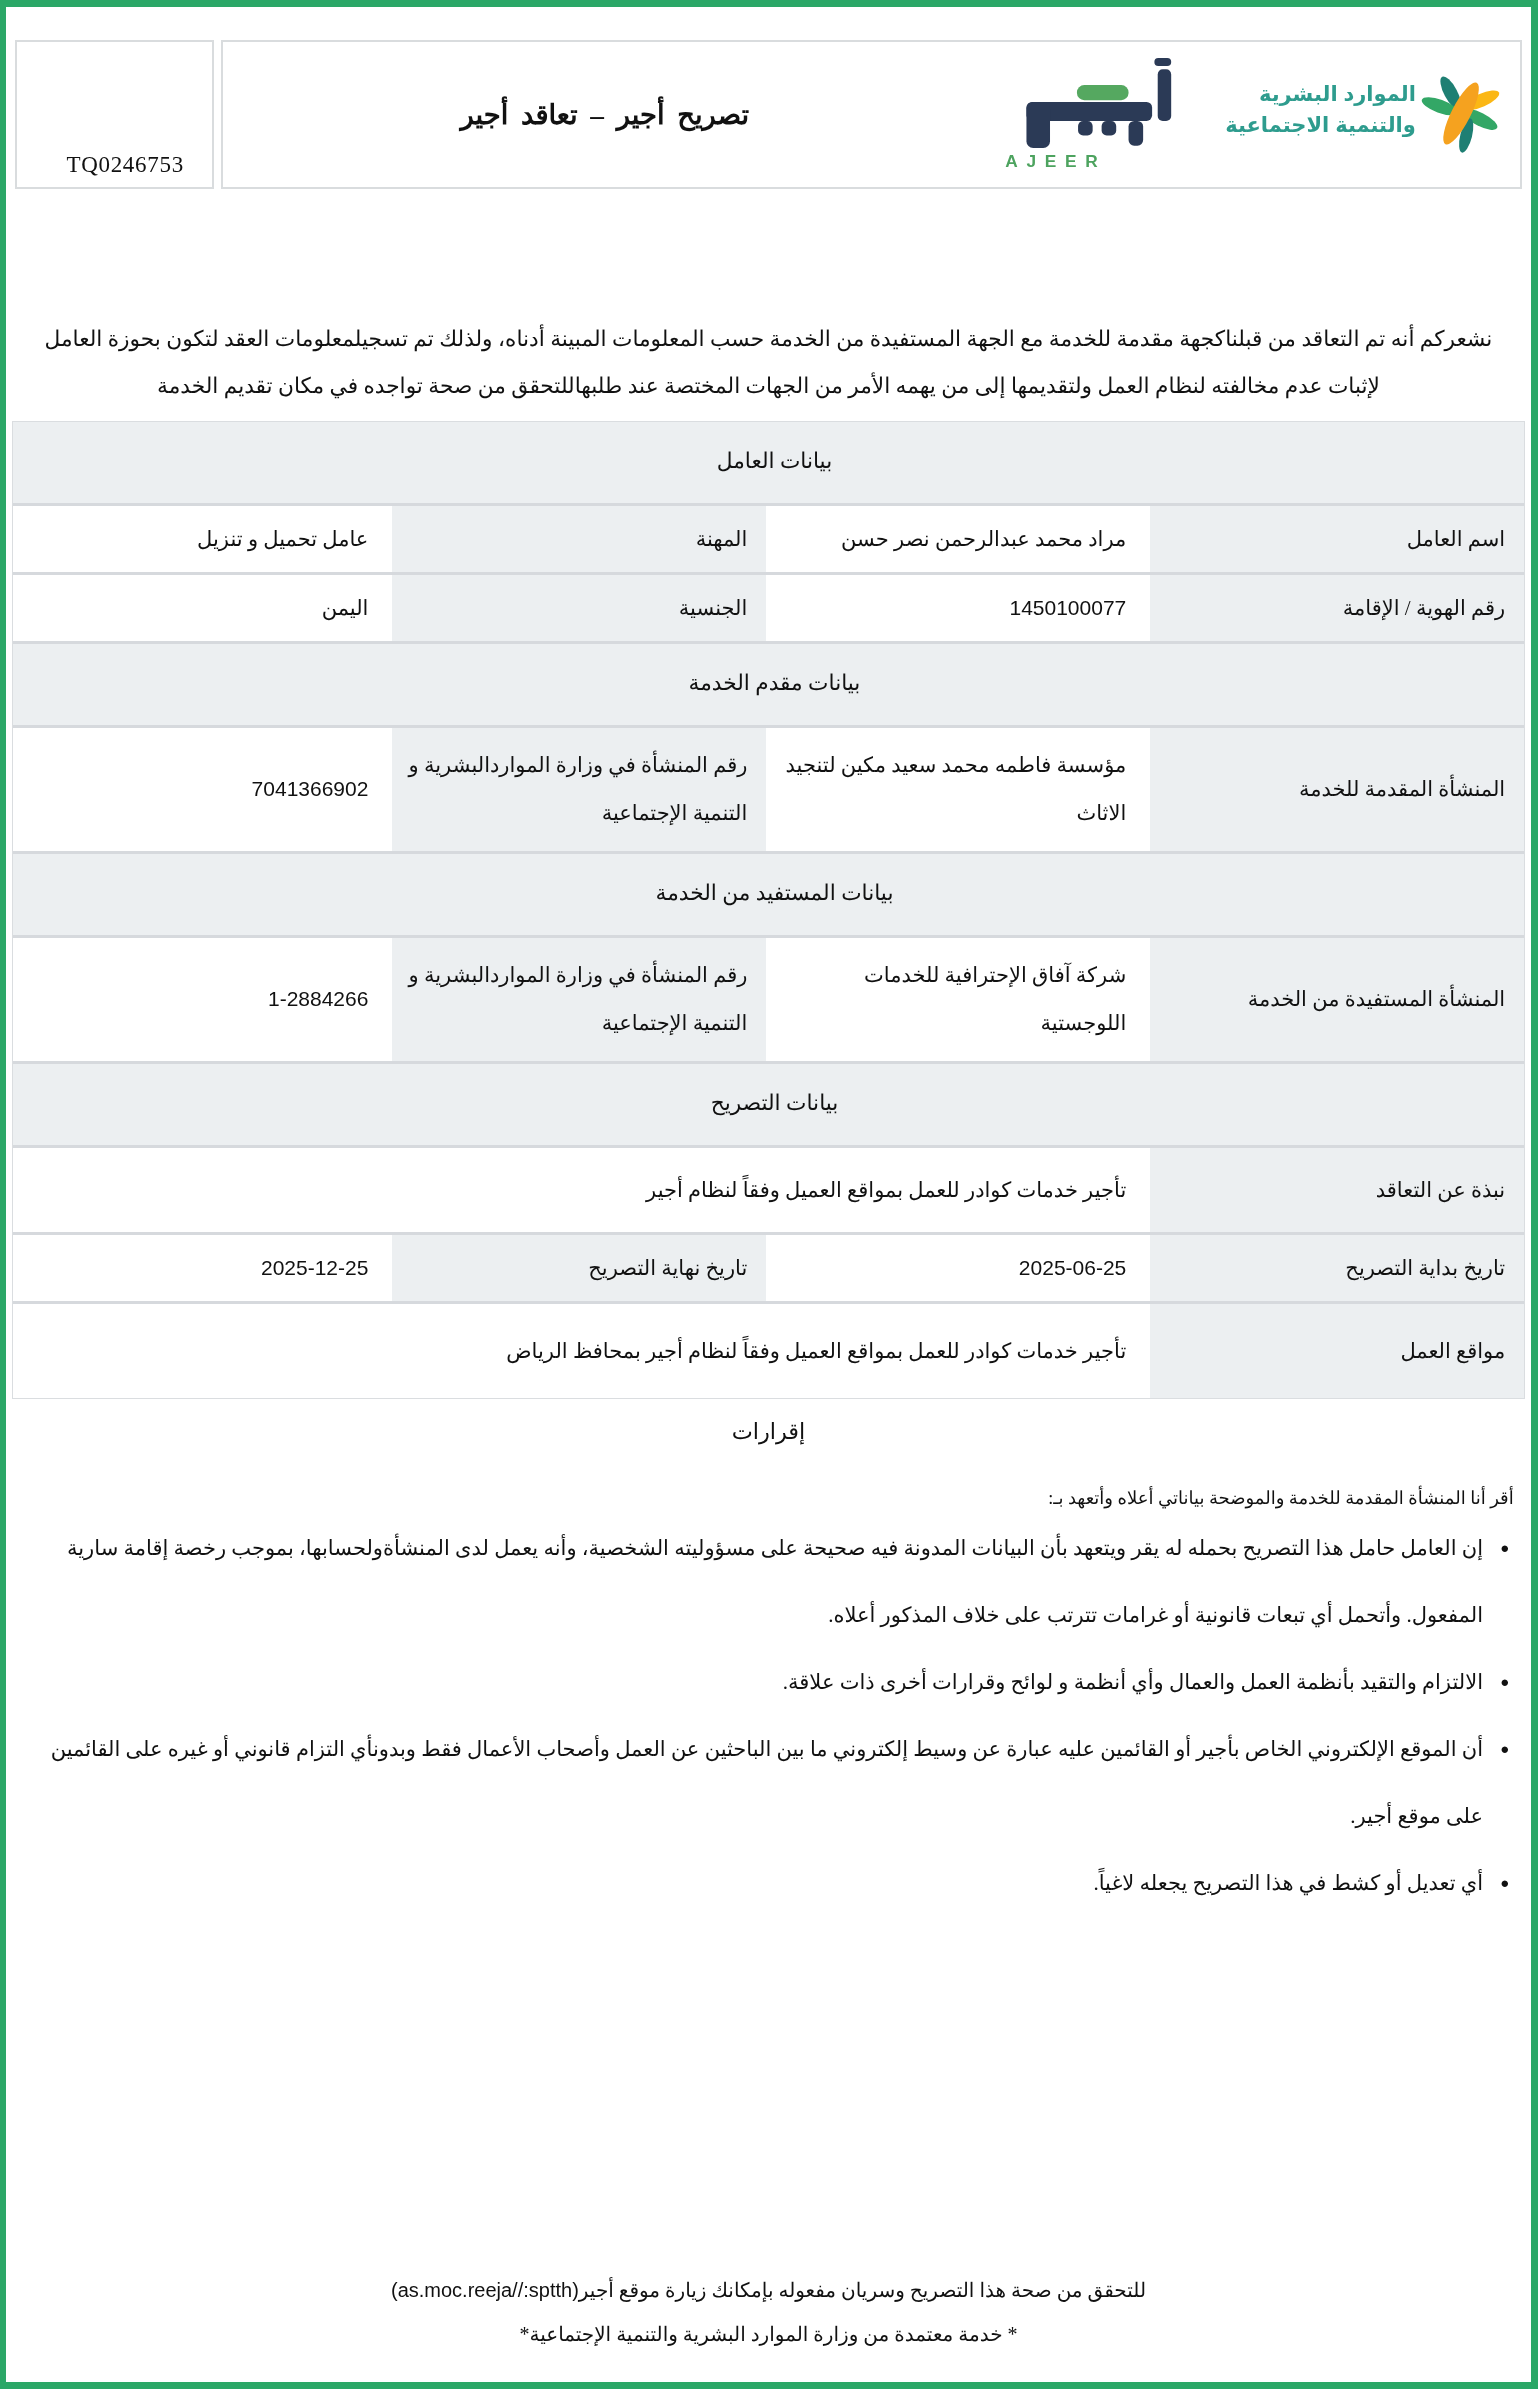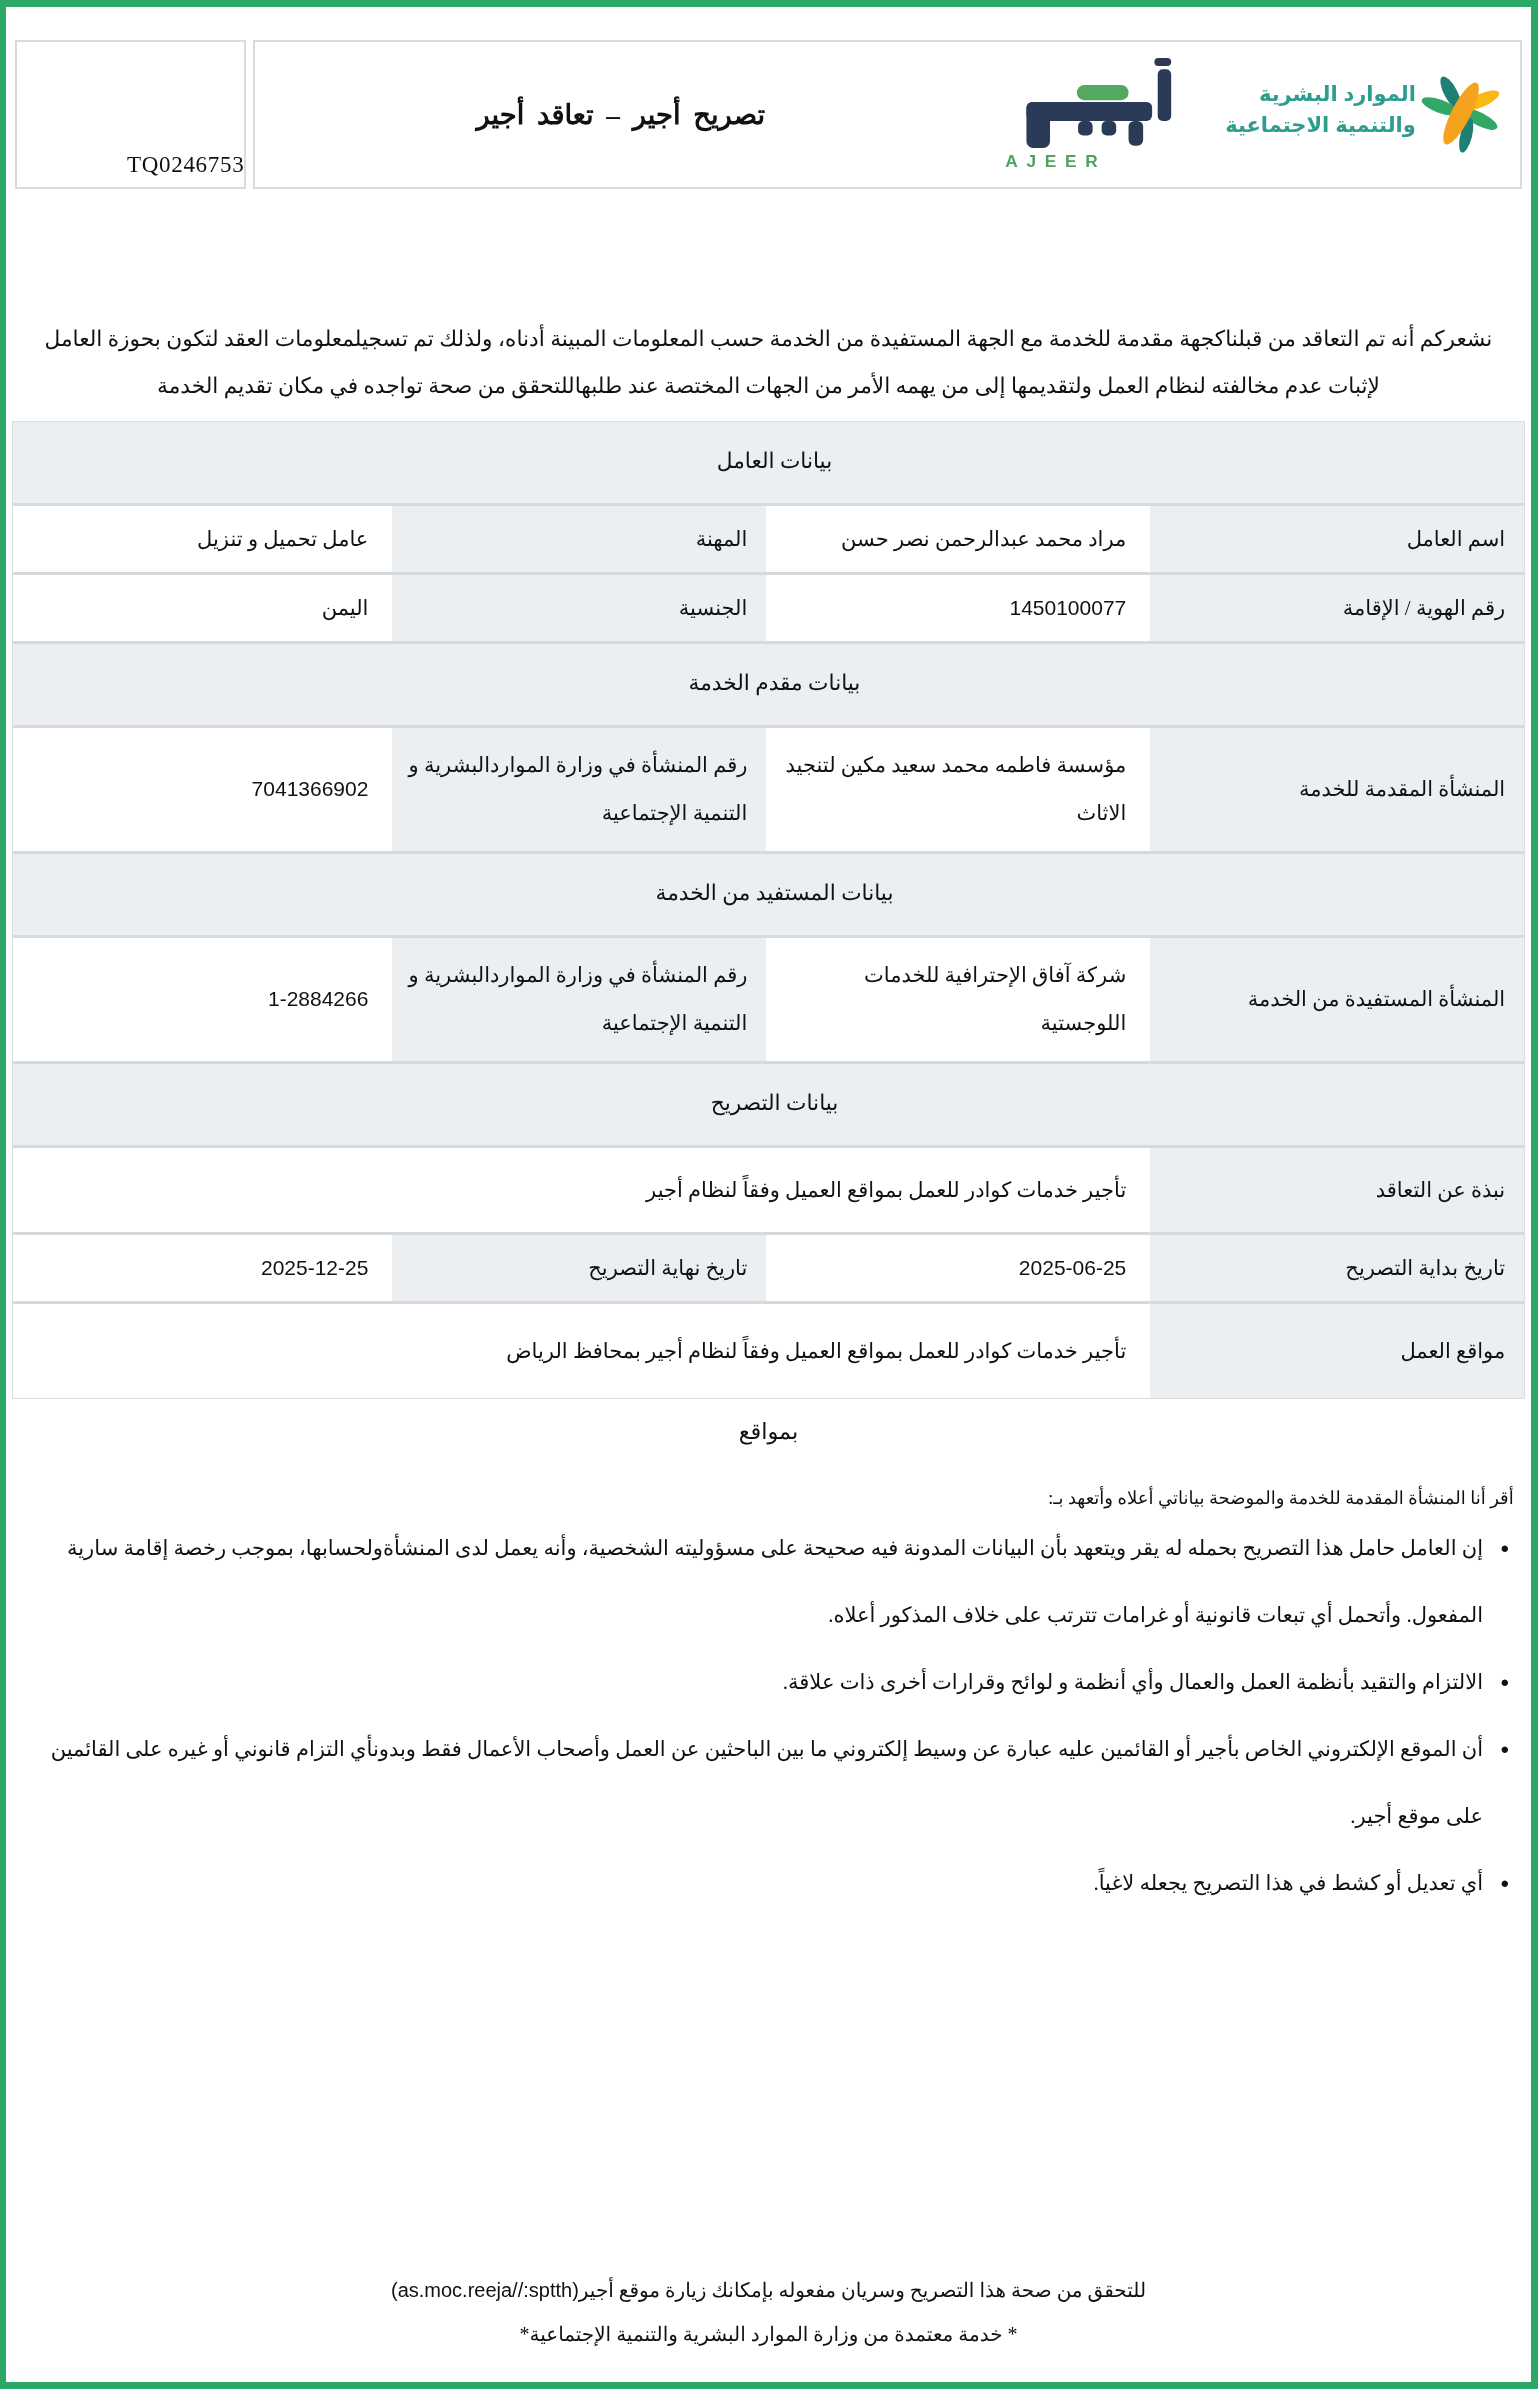--- a/index.html
+++ b/index.html
@@ -5,21 +5,21 @@
   html,body{margin:0;padding:0;background:#fff;}
   .page{
     width:1539px;height:2389px;box-sizing:border-box;
     border:7.2px solid #2BA767;background:#fff;
     display:flex;flex-direction:column;
     font-family:"Liberation Serif","DejaVu Serif",serif;
     color:#111;direction:rtl;overflow:hidden;
   }
   
   .header{direction:ltr;display:flex;gap:6.5px;margin:33px 9.4px 0;height:149px;flex:0 0 auto;}
-  .tq-box{width:231px;box-sizing:border-box;border:2.2px solid #D9DCDE;display:flex;align-items:flex-end;justify-content:flex-end;}
+  .tq-box{width:199px;box-sizing:border-box;border:2.2px solid #D9DCDE;display:flex;align-items:flex-end;}
   .tq{font-size:23px;letter-spacing:0.7px;padding:0 0 8.7px 49px;direction:ltr;}
   .title-box{flex:1;box-sizing:border-box;border:2.2px solid #D9DCDE;display:flex;align-items:center;padding:0 7.2px 0 0;justify-content:flex-end;}
   .title-wrap{flex:1;text-align:center;}
   .doc-title{font-size:27.4px;font-weight:bold;direction:rtl;word-spacing:5.8px;}
   .ajeer-logo{width:217px;display:flex;flex-direction:column;align-items:center;margin:0 5.8px;}
   .ajeer-latin{color:#4DA35F;font-family:"Liberation Sans","DejaVu Sans",sans-serif;font-weight:bold;font-size:17.3px;letter-spacing:8.7px;margin-top:1.4px;align-self:flex-start;padding-left:13px;}
   .ministry-text{color:#2E9C8E;text-align:right;font-size:21px;font-weight:bold;line-height:1.45;direction:rtl;margin:0 4.3px 10px 10px;font-family:"Liberation Sans","DejaVu Sans",sans-serif;}
   .emblem{margin:0 4.3px 0 0;}
   
   .intro{margin:127px 13px 0;text-align:center;font-size:21.7px;line-height:2.15;flex:0 0 auto;}
@@ -199,21 +199,21 @@
       <div class="cell lbl h-xl">
           <div class="txt">مواقع العمل</div>
         </div>
       <div class="cell val-span h-xl">
           <div class="txt">تأجير خدمات كوادر للعمل بمواقع العميل وفقاً لنظام أجير بمحافظ الرياض</div>
         </div>
     </div>
 
   </div>
 
-  <div class="decl-title">بمواقع</div>
+  <div class="decl-title">إقرارات</div>
   <div class="decl-intro">أقر أنا المنشأة المقدمة للخدمة والموضحة بياناتي أعلاه وأتعهد بـ:</div>
   <div class="decl-list">
     <div class="decl-item"><span class="bullet">●</span><span>إن العامل حامل هذا التصريح بحمله له يقر ويتعهد بأن البيانات المدونة فيه صحيحة على مسؤوليته الشخصية، وأنه يعمل لدى المنشأةولحسابها، بموجب رخصة إقامة سارية المفعول. وأتحمل أي تبعات قانونية أو غرامات تترتب على خلاف المذكور أعلاه.</span></div>
     <div class="decl-item"><span class="bullet">●</span><span>الالتزام والتقيد بأنظمة العمل والعمال وأي أنظمة و لوائح وقرارات أخرى ذات علاقة.</span></div>
     <div class="decl-item"><span class="bullet">●</span><span>أن الموقع الإلكتروني الخاص بأجير أو القائمين عليه عبارة عن وسيط إلكتروني ما بين الباحثين عن العمل وأصحاب الأعمال فقط وبدونأي التزام قانوني أو غيره على القائمين على موقع أجير.</span></div>
     <div class="decl-item"><span class="bullet">●</span><span>أي تعديل أو كشط في هذا التصريح يجعله لاغياً.</span></div>
   </div>
 
   <div class="footer">
     <div>

